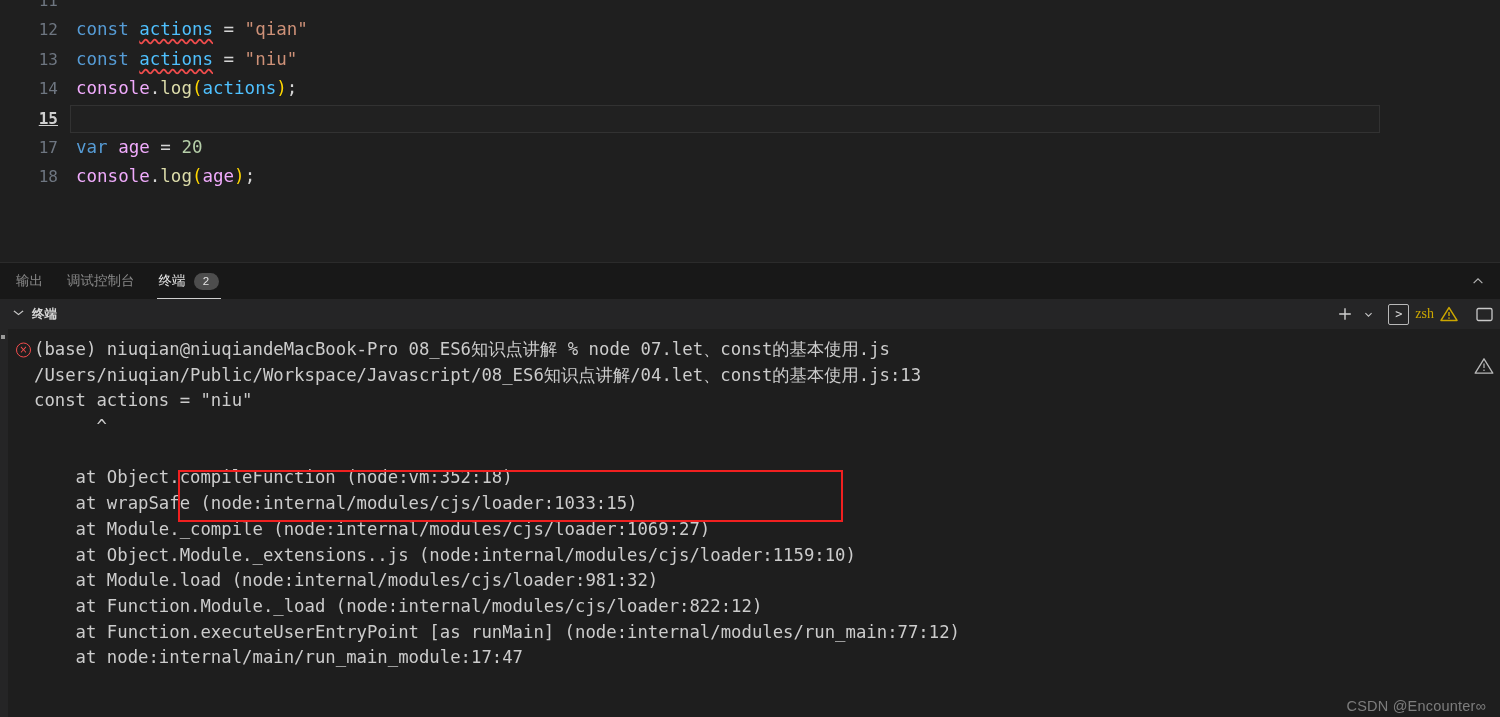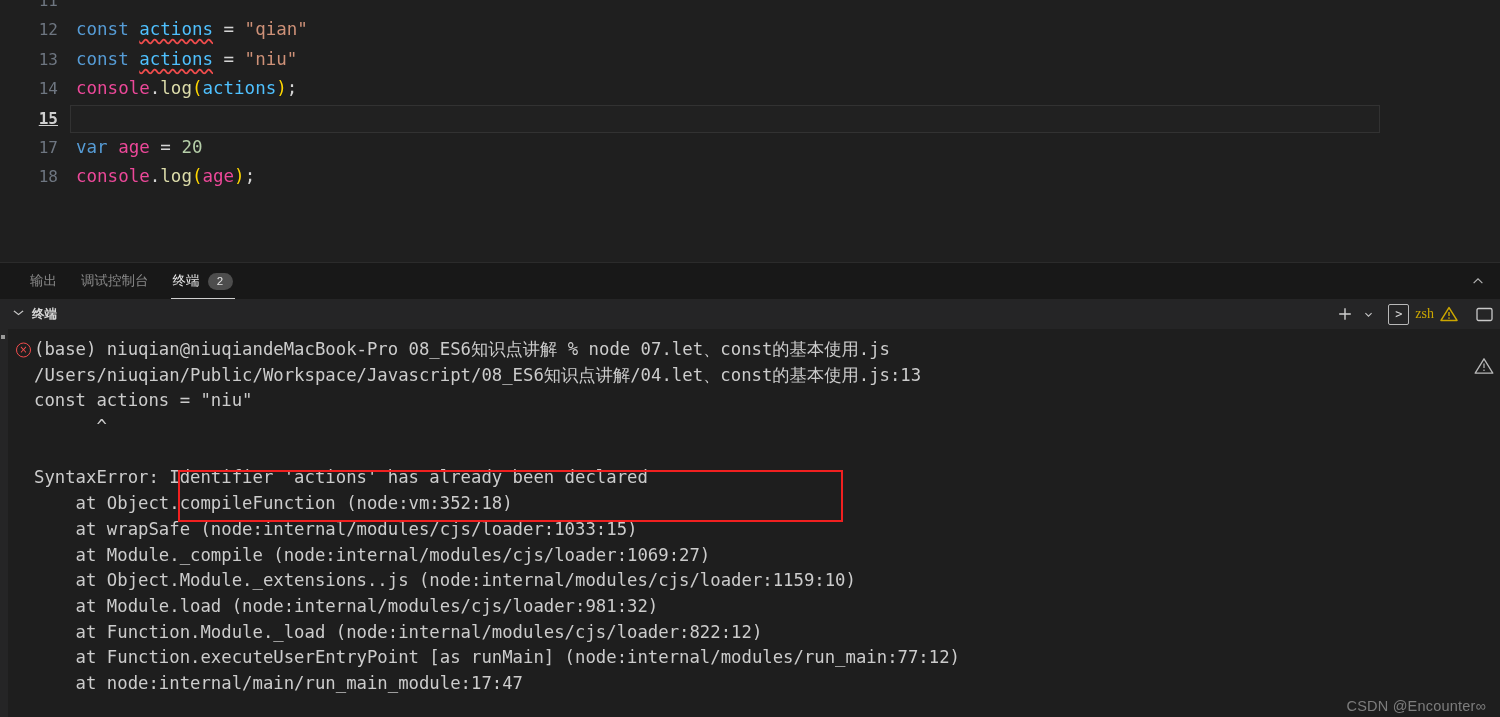--- a/index.html
+++ b/index.html
@@ -26,21 +26,21 @@
     color:#6e7681;font-size:16px;font-family:"DejaVu Sans Mono", monospace;
   }
   .ln.active{color:#cfcfcf;font-weight:bold;text-decoration:underline;}
   .ctext{position:absolute;left:76px;top:0;}
   .cur-line-box{
     position:absolute;left:70px;width:1310px;height:28px;
     border:1px solid #323232;box-sizing:border-box;background:#212121;
   }
   .kw{color:#569cd6;}
   .kw2{color:#4fc1ff;}
-  .var{color:#ec4899;}
+  .var{color:#f0abfc;}
   .op{color:#d4d4d4;}
   .str{color:#ce9178;}
   .num{color:#b5cea8;}
   .plain{color:#d4d4d4;}
   .fn{color:#dcdcaa;}
   .paren{color:#ffd700;}
   .squig{
     text-decoration: underline wavy #f14c4c;
     text-decoration-skip-ink:none;
     text-underline-offset:3px;
@@ -151,21 +151,21 @@
         <div class="code-line"><span class="ln">14</span><span class="ctext"><span class="var">console</span><span class="plain">.</span><span class="fn">log</span><span class="paren">(</span><span class="kw2">actions</span><span class="paren">)</span><span class="plain">;</span></span></div>
         <div class="code-line"><div class="cur-line-box" style="top: 1px;"></div><span class="ln active">15</span><span class="ctext"></span></div>
         <div class="code-line"><span class="ln">17</span><span class="ctext"><span class="kw">var</span><span class="plain"> </span><span class="var">age</span><span class="op"> = </span><span class="num">20</span></span></div>
         <div class="code-line"><span class="ln">18</span><span class="ctext"><span class="var">console</span><span class="plain">.</span><span class="fn">log</span><span class="paren">(</span><span class="var">age</span><span class="paren">)</span><span class="plain">;</span></span></div>
       </div>
   </div>
 
   <div class="panel">
 
     <div class="panel-tabs">
-      <div id="panel-tabs-host" style="display:flex;align-items:center;padding-left:18px;justify-content:space-between;">
+      <div id="panel-tabs-host" style="display:flex;align-items:center;padding-left:4px;justify-content:space-between;">
           <div class="ptab">
             <span>输出</span>
           </div>
           <div class="ptab">
             <span>调试控制台</span>
           </div>
           <div class="ptab active">
             <span>终端</span>
             <span class="badge">2</span>
           </div>
@@ -231,21 +231,20 @@
           <circle cx="10" cy="13.2" r="0.8" fill="#b9b9b9"></circle>
         </svg>
       </div>
 
       <div class="term-content" id="term-lines">
           <div class="tline"><span class="err-mark">×</span><span>(base) niuqian@niuqiandeMacBook-Pro 08_ES6知识点讲解 % node 07.let、const的基本使用.js</span></div>
           <div class="tline"><span>/Users/niuqian/Public/Workspace/Javascript/08_ES6知识点讲解/04.let、const的基本使用.js:13</span></div>
           <div class="tline"><span>const actions = "niu"</span></div>
           <div class="tline"><span>      ^</span></div>
           <div class="tline"><span></span></div>
-          <div class="tline"><span>SyntaxError: Identifier 'actions' has already been declared</span></div>
           <div class="tline"><span>    at Object.compileFunction (node:vm:352:18)</span></div>
           <div class="tline"><span>    at wrapSafe (node:internal/modules/cjs/loader:1033:15)</span></div>
           <div class="tline"><span>    at Module._compile (node:internal/modules/cjs/loader:1069:27)</span></div>
           <div class="tline"><span>    at Object.Module._extensions..js (node:internal/modules/cjs/loader:1159:10)</span></div>
           <div class="tline"><span>    at Module.load (node:internal/modules/cjs/loader:981:32)</span></div>
           <div class="tline"><span>    at Function.Module._load (node:internal/modules/cjs/loader:822:12)</span></div>
           <div class="tline"><span>    at Function.executeUserEntryPoint [as runMain] (node:internal/modules/run_main:77:12)</span></div>
           <div class="tline"><span>    at node:internal/main/run_main_module:17:47</span></div>
         </div>
     </div>

